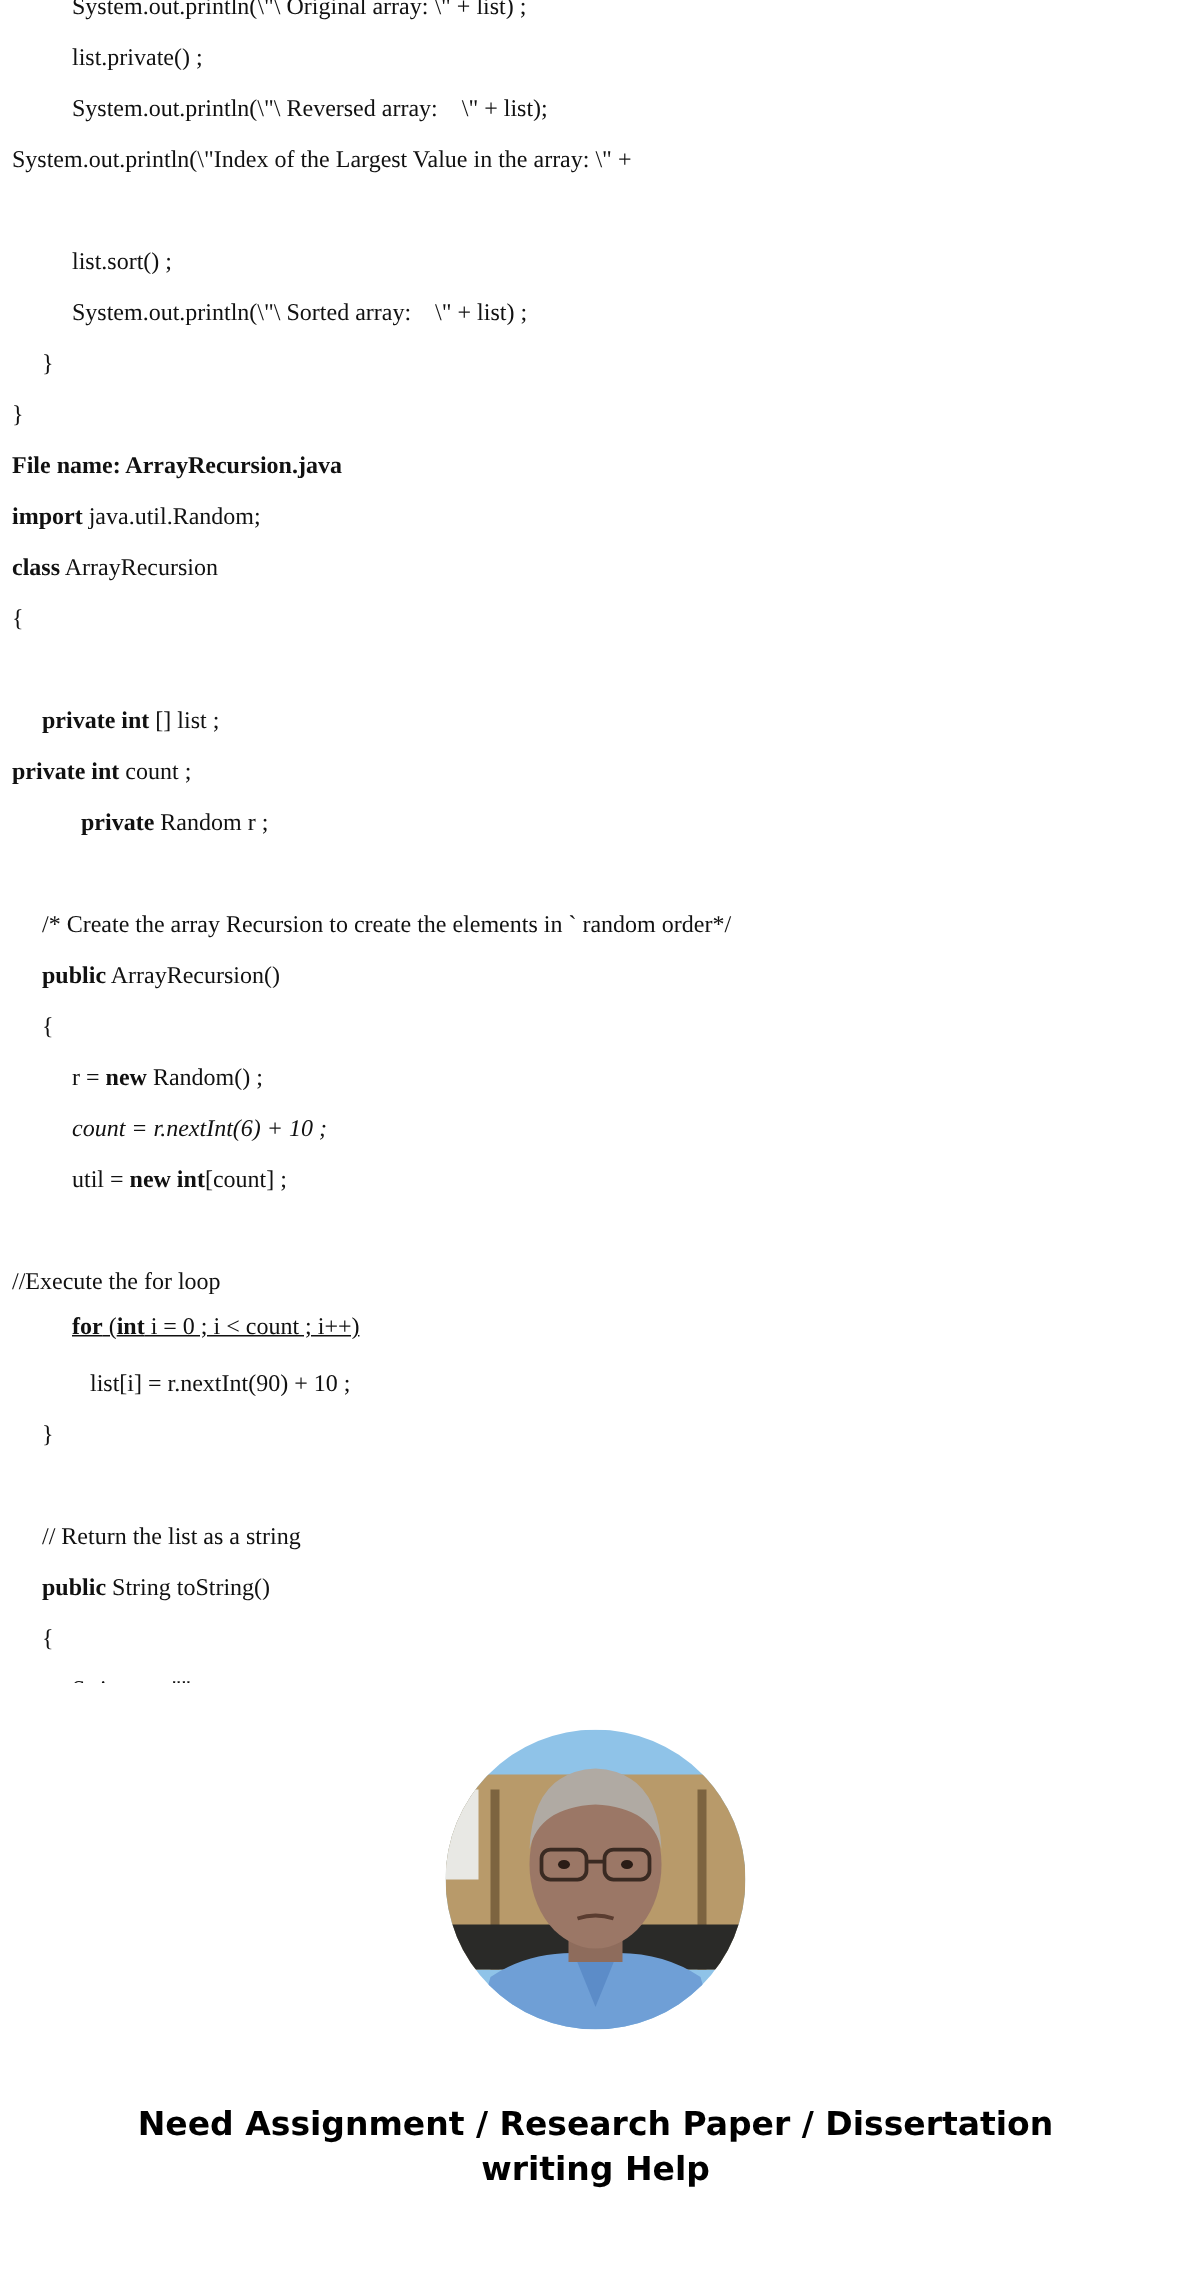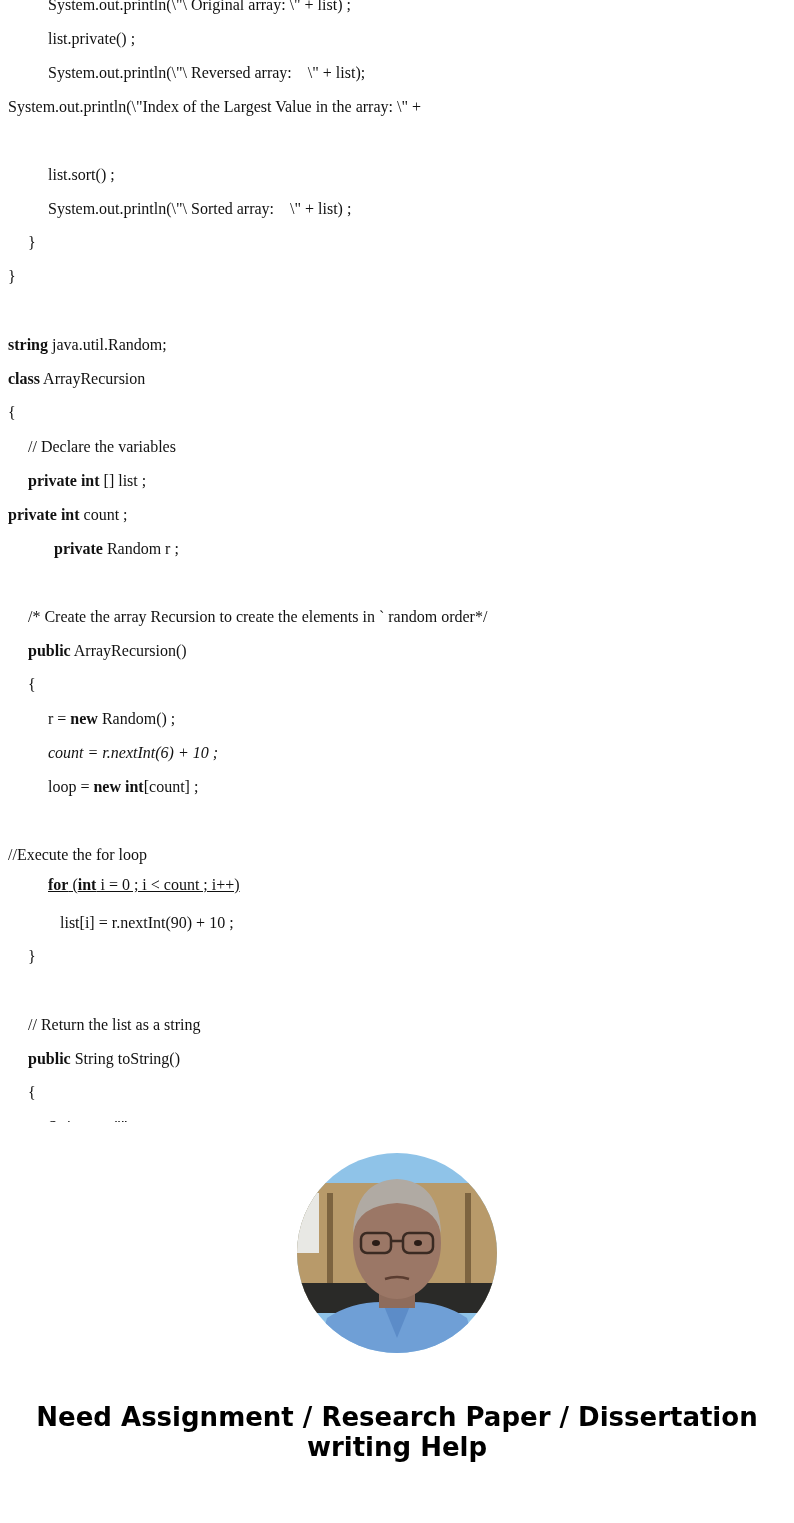--- a/index.html
+++ b/index.html
@@ -1,47 +1,47 @@
 <!DOCTYPE html>
 <html><head>
 <meta charset="utf-8">
 <style>
   html, body { margin:0; padding:0; background:#ffffff; }
   body { width:794px; height:1523px; position:relative; overflow:hidden; font-family:"Liberation Serif", serif; color:#111; }
   .code-area { position:absolute; left:0; top:0; width:794px; height:1122px; overflow:hidden; }
   .line { position:absolute; left:0; height:34px; line-height:34px; font-size:16px; white-space:pre; }
   .line b { font-weight:bold; }
   .avatar { position:absolute; left:297px; top:1153px; width:200px; height:200px; border-radius:50%; overflow:hidden; }
-  .promo { position:absolute; left:0; top:1402px; width:794px; text-align:center; font-family:"DejaVu Sans", sans-serif; font-weight:bold; font-size:26px; line-height:30px; color:#000; }
+  .promo { position:absolute; left:0; top:1402px; width:794px; text-align:center; font-family:"DejaVu Sans", sans-serif; font-weight:bold; font-size:22px; line-height:30px; color:#000; }
 </style>
 </head>
 <body>
 
 <div class="code-area" id="code-area">
     <div class="line" style="left: 48px; top: -12px;"><span>System.out.println(\"\ Original array: \" + list) ;</span></div>
     <div class="line" style="left: 48px; top: 22px;"><span>list.private() ;</span></div>
     <div class="line" style="left: 48px; top: 56px;"><span>System.out.println(\"\ Reversed array:    \" + list);</span></div>
     <div class="line" style="left: 8px; top: 90px;"><span>System.out.println(\"Index of the Largest Value in the array: \" +</span></div>
     <div class="line" style="left: 48px; top: 158px;"><span>list.sort() ;</span></div>
     <div class="line" style="left: 48px; top: 192px;"><span>System.out.println(\"\ Sorted array:    \" + list) ;</span></div>
     <div class="line" style="left: 28px; top: 226px;"><span>}</span></div>
     <div class="line" style="left: 8px; top: 260px;"><span>}</span></div>
-    <div class="line" style="left: 8px; top: 328px;"><b>string</b><span> java.util.Random;</span></div>
+    <div class="line" style="left: 8px; top: 294px;"><b>File name: ArrayRecursion.java</b></div>
+    <div class="line" style="left: 8px; top: 328px;"><b>import</b><span> java.util.Random;</span></div>
     <div class="line" style="left: 8px; top: 362px;"><b>class</b><span> ArrayRecursion</span></div>
     <div class="line" style="left: 8px; top: 396px;"><span>{</span></div>
-    <div class="line" style="left: 28px; top: 430px;"><span>// Declare the variables</span></div>
     <div class="line" style="left: 28px; top: 464px;"><b>private int</b><span> [] list ;</span></div>
     <div class="line" style="left: 8px; top: 498px;"><b>private int</b><span> count ;</span></div>
     <div class="line" style="left: 28px; top: 532px; margin-left: 26px;"><b>private</b><span> Random r ;</span></div>
     <div class="line" style="left: 28px; top: 634px;"><b>public</b><span> ArrayRecursion()</span></div>
     <div class="line" style="left: 28px; top: 600px;"><span>/* Create the array Recursion to create the elements in ` random order*/</span></div>
     <div class="line" style="left: 28px; top: 668px;"><span>{</span></div>
     <div class="line" style="left: 48px; top: 702px;"><span>r = </span><b>new</b><span> Random() ;</span></div>
     <div class="line" style="left: 48px; top: 736px; font-style: italic;"><span>count = r.nextInt(6) + 10 ;</span></div>
-    <div class="line" style="left: 48px; top: 770px;"><span>loop = </span><b>new int</b><span>[count] ;</span></div>
+    <div class="line" style="left: 48px; top: 770px;"><span>util = </span><b>new int</b><span>[count] ;</span></div>
     <div class="line" style="left: 8px; top: 838px;"><span>//Execute the for loop</span></div>
     <div class="line" style="left: 48px; top: 868px; text-decoration: underline;"><b>for</b><span> (</span><b>int</b><span> i = 0 ; i &lt; count ; i++)</span></div>
     <div class="line" style="left: 60px; top: 906px;"><span>list[i] = r.nextInt(90) + 10 ;</span></div>
     <div class="line" style="left: 28px; top: 940px;"><span>}</span></div>
     <div class="line" style="left: 28px; top: 1042px;"><b>public</b><span> String toString()</span></div>
     <div class="line" style="left: 28px; top: 1008px;"><span>// Return the list as a string</span></div>
     <div class="line" style="left: 28px; top: 1076px;"><span>{</span></div>
     <div class="line" style="left: 48px; top: 1110px;"><span>String s = "";</span></div>
   </div>
 

